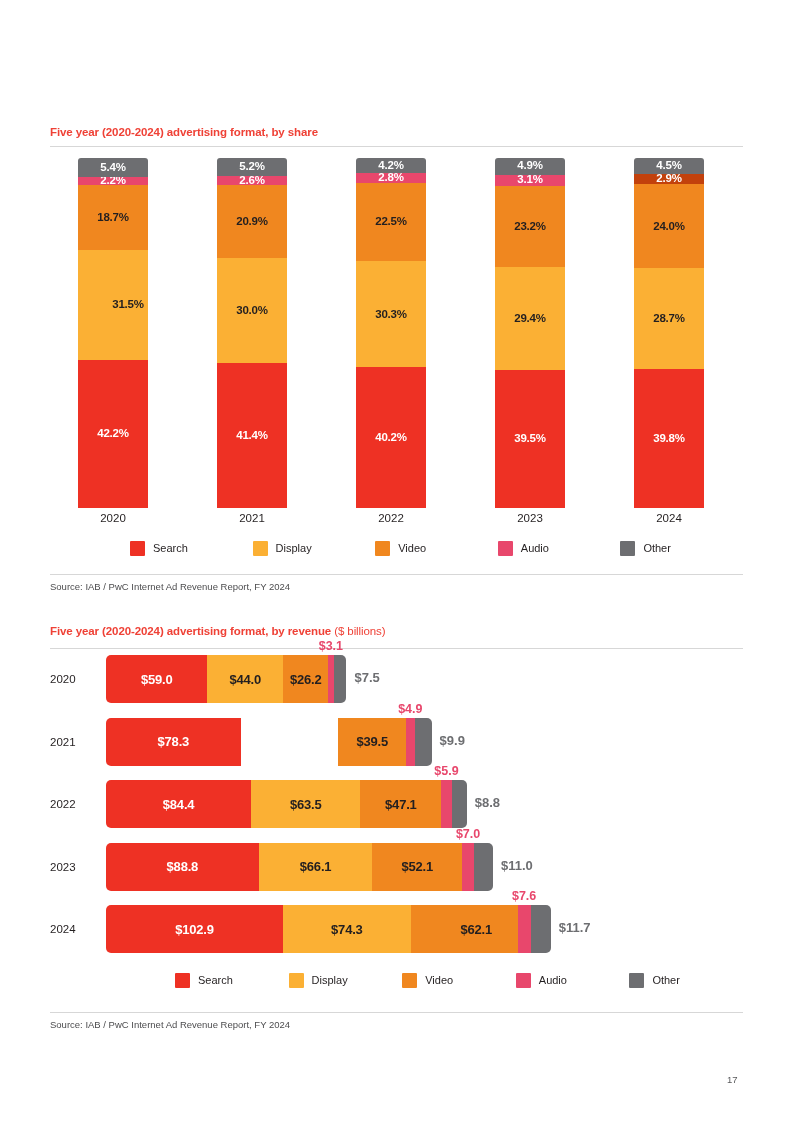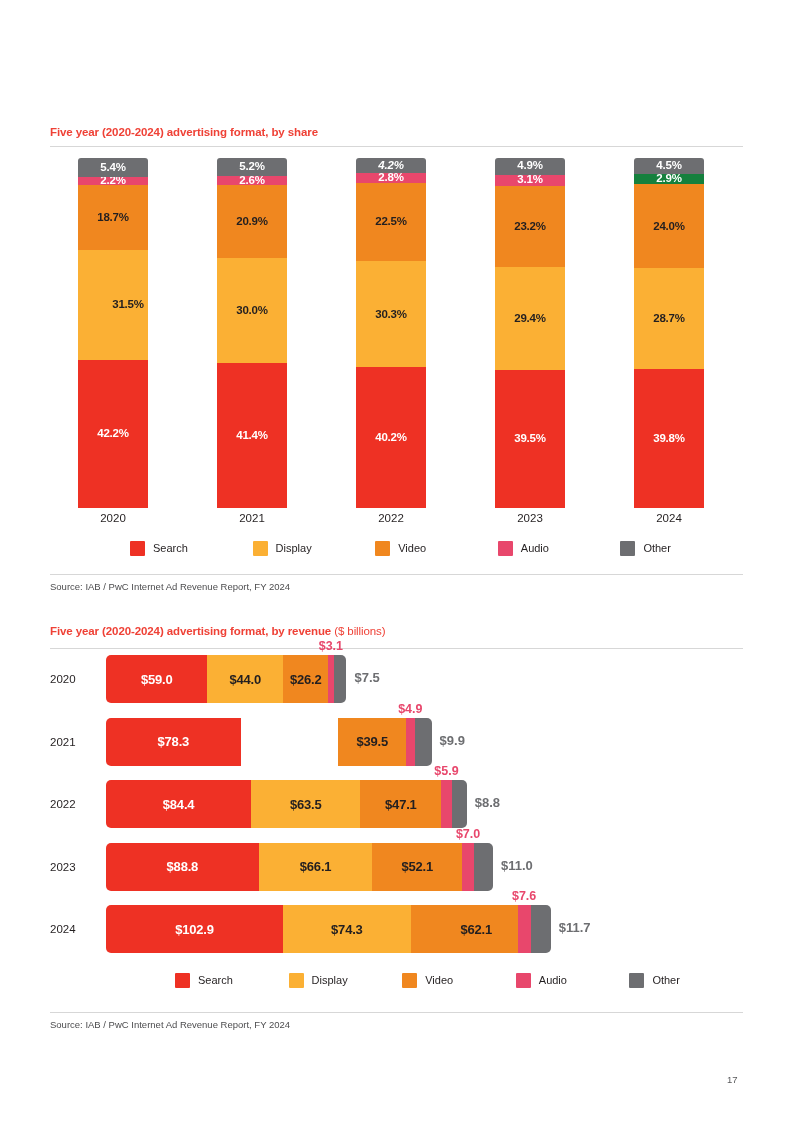--- a/index.html
+++ b/index.html
@@ -231,21 +231,21 @@
         <div class="vseg" style="height: 106.05px; bottom: 140.7px; background: rgb(251, 176, 52);">
           <span style="color: rgb(35, 31, 32);">30.3%</span>
         </div>
         <div class="vseg" style="height: 78.75px; bottom: 246.75px; background: rgb(240, 135, 31);">
           <span style="color: rgb(35, 31, 32);">22.5%</span>
         </div>
         <div class="vseg" style="height: 9.8px; bottom: 325.5px; background: rgb(232, 71, 108);">
           <span style="color: rgb(255, 255, 255);">2.8%</span>
         </div>
         <div class="vseg top-round" style="height: 14.7px; bottom: 335.3px; background: rgb(109, 110, 113);">
-          <span style="color: rgb(255, 255, 255); font-style: italic;">4.2%</span>
+          <span style="color: rgb(255, 255, 255);">4.2%</span>
         </div>
       </div>
       <div class="vyear" style="left: 306px;">2022</div>
       <div class="vcol" style="left: 445px;">
         <div class="vseg" style="height: 138.25px; bottom: 0px; background: rgb(238, 49, 36);">
           <span style="color: rgb(255, 255, 255);">39.5%</span>
         </div>
         <div class="vseg" style="height: 102.9px; bottom: 138.25px; background: rgb(251, 176, 52);">
           <span style="color: rgb(35, 31, 32);">29.4%</span>
         </div>
@@ -263,21 +263,21 @@
       <div class="vcol" style="left: 584px;">
         <div class="vseg" style="height: 139.3px; bottom: 0px; background: rgb(238, 49, 36);">
           <span style="color: rgb(255, 255, 255);">39.8%</span>
         </div>
         <div class="vseg" style="height: 100.45px; bottom: 139.3px; background: rgb(251, 176, 52);">
           <span style="color: rgb(35, 31, 32);">28.7%</span>
         </div>
         <div class="vseg" style="height: 84px; bottom: 239.75px; background: rgb(240, 135, 31);">
           <span style="color: rgb(35, 31, 32);">24.0%</span>
         </div>
-        <div class="vseg" style="height: 10.15px; bottom: 323.75px; background: #15803d;">
+        <div class="vseg" style="height: 10.15px; bottom: 323.75px; background: #c2410c;">
           <span style="color: rgb(255, 255, 255);">2.9%</span>
         </div>
         <div class="vseg top-round" style="height: 15.75px; bottom: 333.9px; background: rgb(109, 110, 113);">
           <span style="color: rgb(255, 255, 255);">4.5%</span>
         </div>
       </div>
       <div class="vyear" style="left: 584px;">2024</div>
     </div>
 
   <div class="legend" style="left:130px; top:548px; width:613px;">

